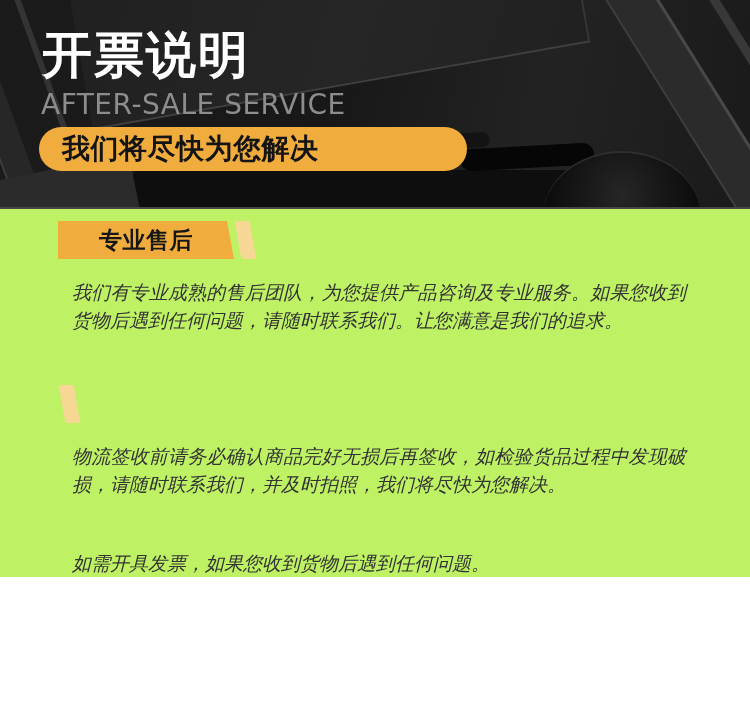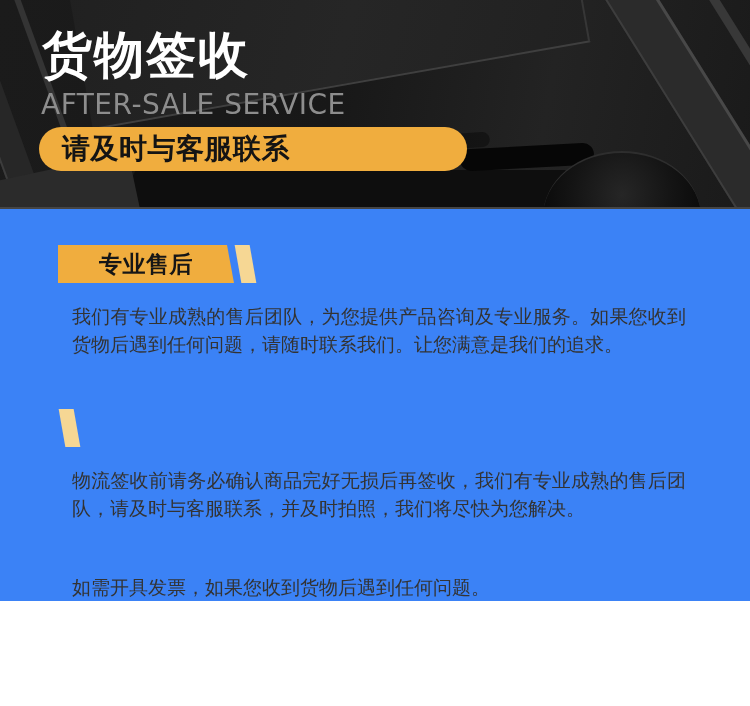--- a/index.html
+++ b/index.html
@@ -103,21 +103,21 @@
     border-radius: 22px;
     display: flex; align-items: center;
     padding-left: 23px;
     cursor: pointer;
   }
   .contact-banner-label {
     font-size: 28px; font-weight: 700; color: #141414; letter-spacing: 0.5px;
   }
 
   
-  .content { padding: 36px 0 0 58px; background: #3b82f6; }
+  .content { padding: 12px 0 0 58px; background: #bef264; }
 
   .section { margin-top: 0; }
   .section + .section { margin-top: 51px; }
 
   .badge { display: flex; height: 38px; }
   .badge-main {
     width: 176px; height: 38px;
     background: #F0AD3E;
     clip-path: polygon(0 0, calc(100% - 7px) 0, 100% 100%, 0 100%);
     display: flex; align-items: center; justify-content: center;
@@ -131,63 +131,64 @@
     transform: skewX(10deg);
   }
 
   .section p {
     margin: 19px 0 0 14px;
     width: 614px;
     font-size: 19px;
     line-height: 28px;
     color: #333333;
     text-align: justify;
+    font-style: italic;
   }
 </style>
 </head>
 <body>
 
 <div class="page">
 
   <div class="hero">
     <div class="decor deck-panel"></div>
     <div class="decor right-rail"></div>
     <div class="decor right-rail-thin"></div>
     <div class="decor left-rail"></div>
     <div class="decor left-rail-thin"></div>
     <div class="decor base-shadow"></div>
     <div class="decor left-wedge"></div>
     <div class="decor console-shadow"></div>
     <div class="decor console-slot"></div>
     <div class="decor cup-holder"></div>
 
-    <div class="hero-title">货物签收</div>
+    <div class="hero-title">开票说明</div>
     <div class="hero-subtitle">AFTER-SALE SERVICE</div>
     <div class="contact-banner">
-      <span class="contact-banner-label">请及时与客服联系</span>
+      <span class="contact-banner-label">我们将尽快为您解决</span>
     </div>
   </div>
 
   <div class="content">
 
     <div class="section">
       <div class="badge">
         <div class="badge-main">
           <span class="badge-label">专业售后</span>
         </div>
         <div class="badge-accent"></div>
       </div>
       <p>我们有专业成熟的售后团队，为您提供产品咨询及专业服务。如果您收到货物后遇到任何问题，请随时联系我们。让您满意是我们的追求。</p>
     </div>
 
     <div class="section">
       <div class="badge">
         <div class="badge-accent"></div>
       </div>
-      <p>物流签收前请务必确认商品完好无损后再签收，我们有专业成熟的售后团队，请及时与客服联系，并及时拍照，我们将尽快为您解决。</p>
+      <p>物流签收前请务必确认商品完好无损后再签收，如检验货品过程中发现破损，请随时联系我们，并及时拍照，我们将尽快为您解决。</p>
     </div>
 
     <div class="section">
       <p>如需开具发票，如果您收到货物后遇到任何问题。</p>
     </div>
 
   </div>
 </div>
 
 </body></html>

